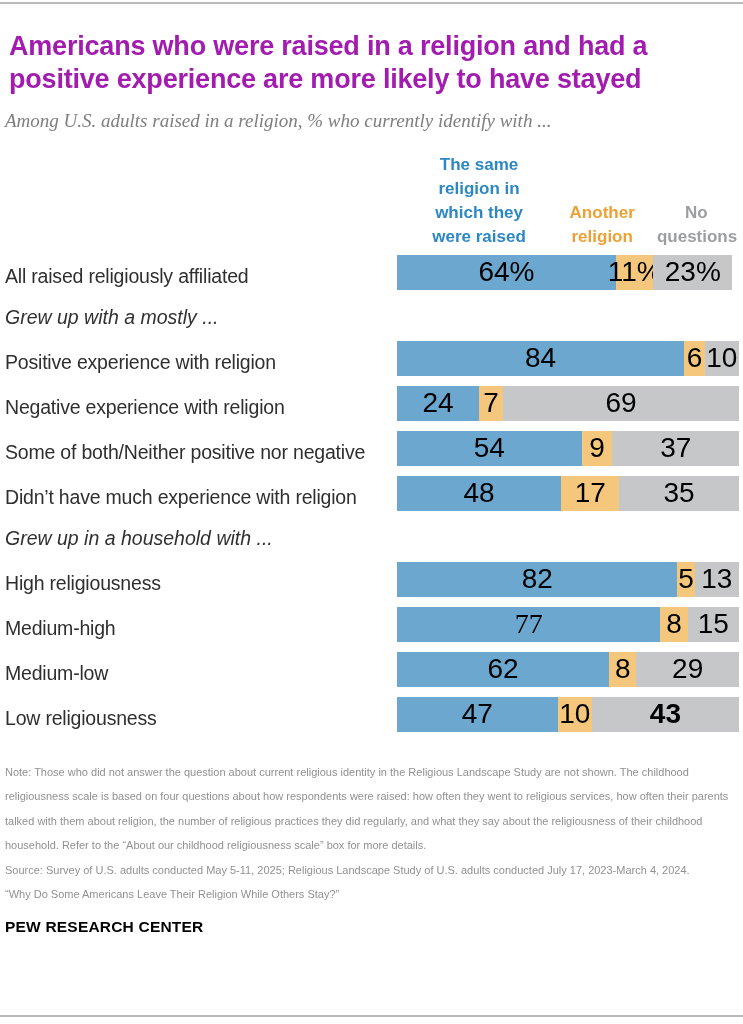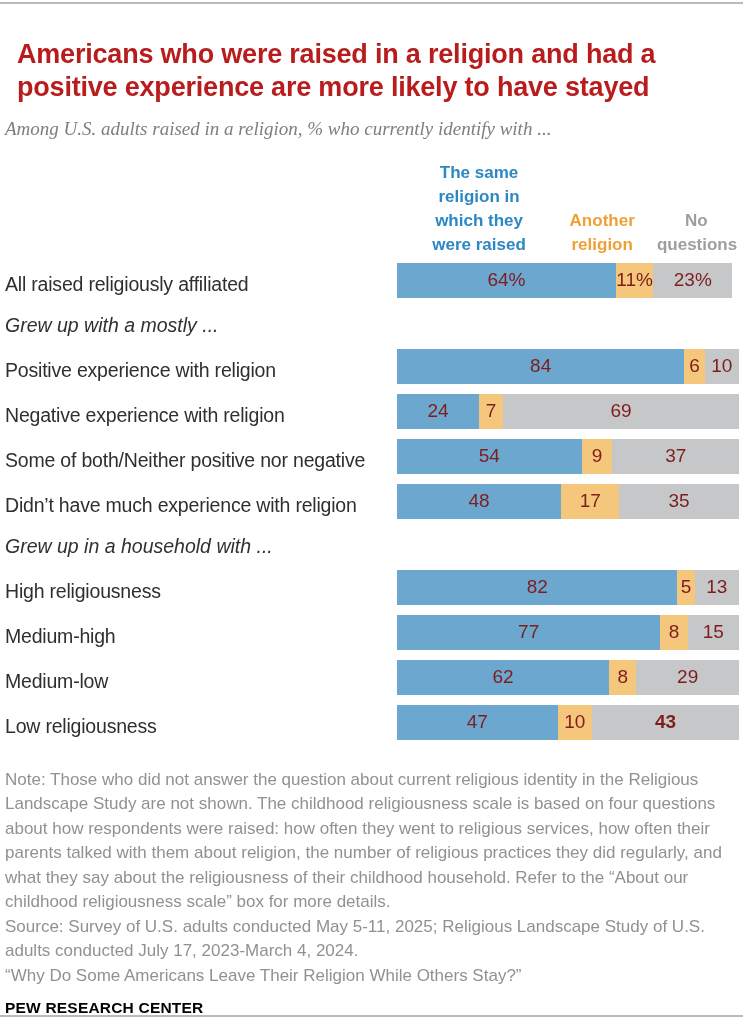--- a/index.html
+++ b/index.html
@@ -21,24 +21,24 @@
   }
   .rule-top { top: 2px; }
   .rule-bottom { top: 1015px; }
   .page {
     padding: 26px 4px 0 5px;
     box-sizing: border-box;
   }
   .title {
     font-size: 27px;
     font-weight: bold;
-    color: #b91c1c;
+    color: #a21caf;
     line-height: 1.22;
     letter-spacing: -0.2px;
-    margin: 12px;
+    margin: 4px;
     max-width: 700px;
   }
   .subtitle {
     font-family: "Liberation Serif", serif;
     font-style: italic;
     font-size: 19px;
     color: #7e7e7e;
     margin-top: 14px;
     max-width: 720px;
   }
@@ -81,34 +81,34 @@
   .bar-track {
     flex: 1;
     height: 35px;
     display: flex;
   }
   .seg {
     height: 100%;
     display: flex;
     align-items: center;
     justify-content: center;
-    font-size: 19px;
-    color: #7f1d1d;
+    font-size: 28px;
+    color: #000000;
     white-space: nowrap;
     overflow: visible;
   }
   .group-heading {
     font-style: italic;
     font-size: 19.5px;
     color: #303030;
     margin: 16px 0 12px 0;
   }
   .footnote {
     margin-top: 28px;
-    font-size: 17px;
+    font-size: 11px;
     line-height: 24.5px;
     color: #919191;
     max-width: 730px;
   }
   .brand {
     margin-top: 11px;
     font-size: 15.5px;
     font-weight: bold;
     color: #000000;
     letter-spacing: 0.2px;
@@ -219,21 +219,21 @@
             <span>5</span>
           </div>
           <div class="seg" style="width: 13%; background: rgb(198, 199, 201);">
             <span>13</span>
           </div>
         </div>
       </div>
       <div class="chart-row">
         <div class="row-label">Medium-high</div>
         <div class="bar-track">
-          <div class="seg" style="width: 77%; background: rgb(107, 167, 206);">
+          <div class="seg" style="width: 77%; background: rgb(107, 167, 206); font-family: Liberation Serif, serif;">
             <span>77</span>
           </div>
           <div class="seg" style="width: 8%; background: rgb(245, 199, 124);">
             <span>8</span>
           </div>
           <div class="seg" style="width: 15%; background: rgb(198, 199, 201);">
             <span>15</span>
           </div>
         </div>
       </div>

